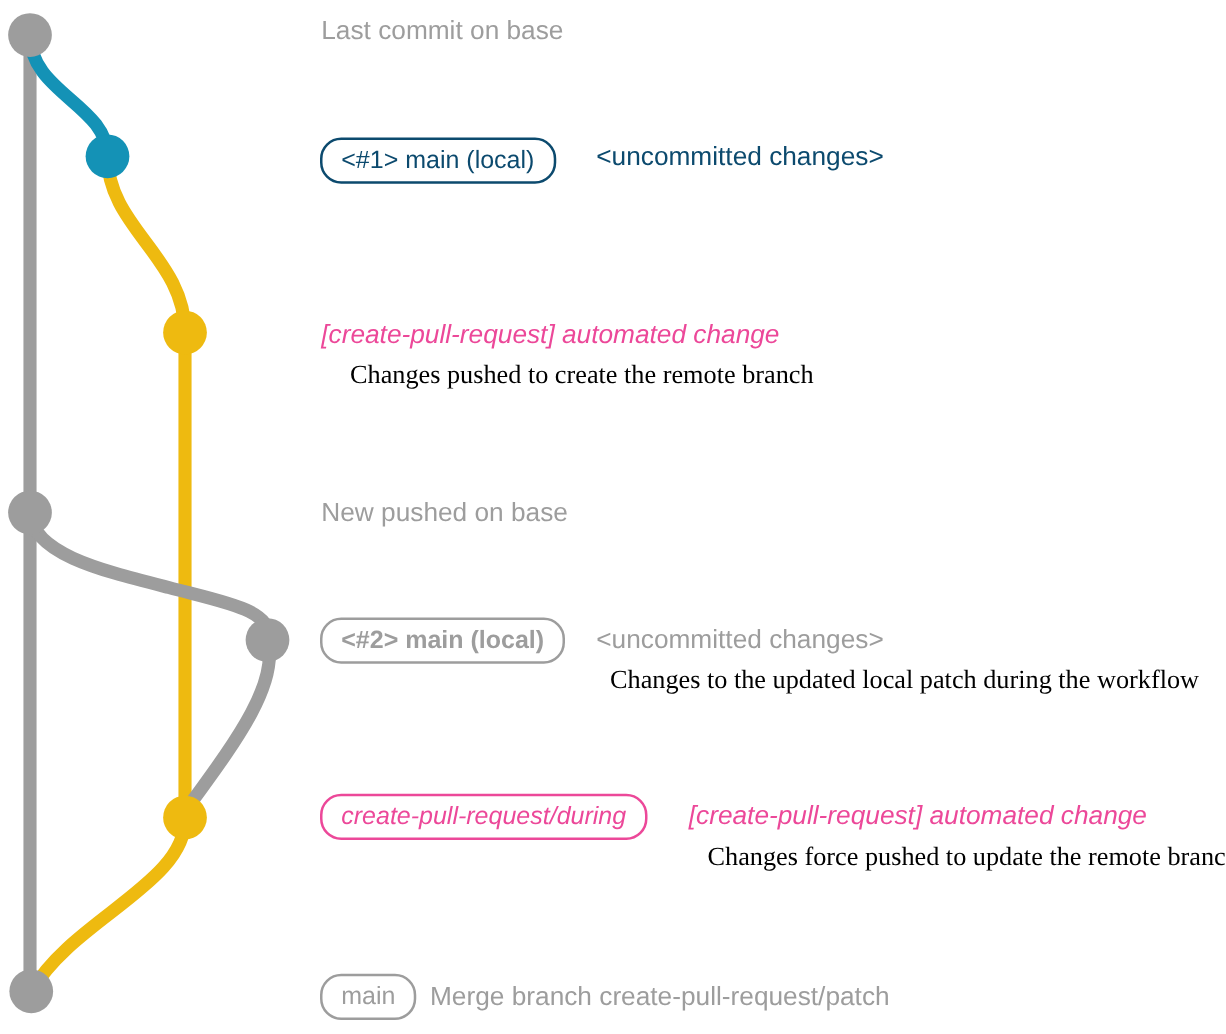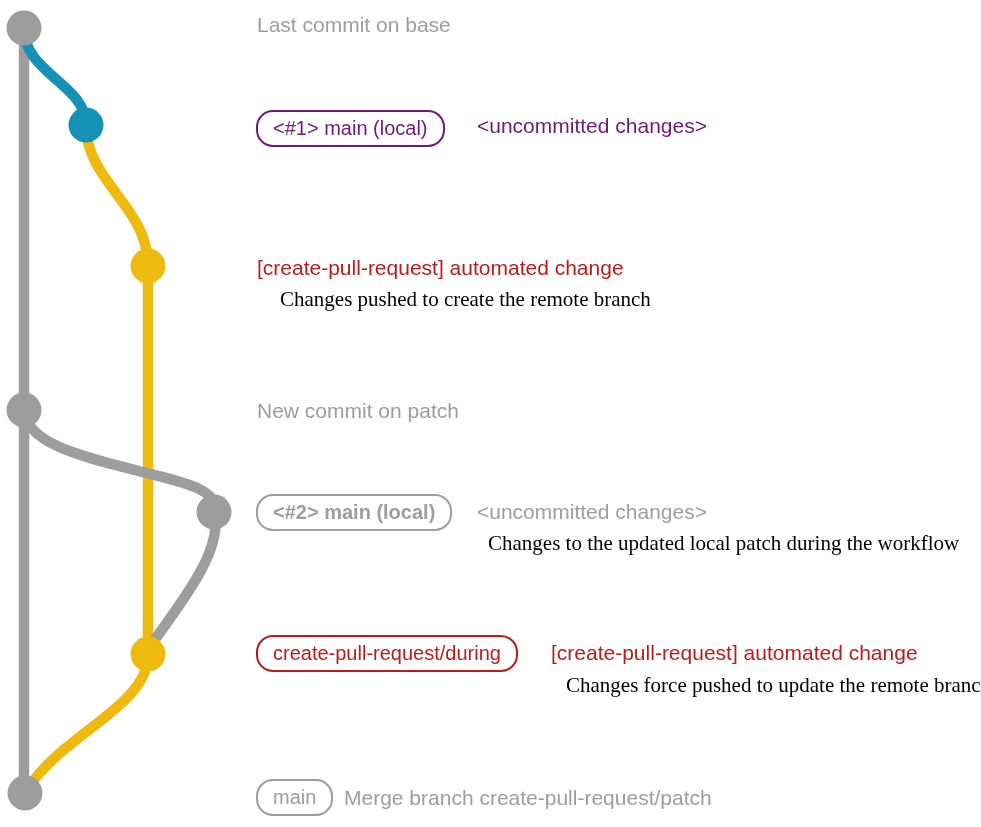--- a/index.html
+++ b/index.html
@@ -35,22 +35,22 @@
     align-items: center;
     height: 37px;
     padding: 0 15px;
     border: 2px solid currentColor;
     border-radius: 17px;
     font-family: "Liberation Sans", sans-serif;
     font-size: 20px;
     white-space: nowrap;
   }
   .c-gray   { color: #9d9d9d; }
-  .c-blue   { color: #701a75; }
-  .c-yellow { color: #b91c1c; }
+  .c-blue   { color: #0c4a6e; }
+  .c-yellow { color: #ec4899; font-style: italic; }
 </style>
 </head>
 <body>
 
 <div id="stage">
 
   <svg id="graph-svg" width="981" height="827" viewBox="0 0 981 827">
 
     <path d="M 24 28 L 24 793" stroke="#9d9d9d" stroke-width="10.5" fill="none"></path>
     <path d="M 148 266 L 148 654" stroke="#eeba10" stroke-width="10.5" fill="none"></path>
@@ -70,21 +70,21 @@
   </svg>
 
   <div class="lbl c-gray" style="left:257px; top:12px;">Last commit on base</div>
 
   <div class="badge c-blue" style="left:256px; top:110px;">&lt;#1&gt; main (local)</div>
   <div class="lbl c-blue" style="left:477px; top:113px;">&lt;uncommitted changes&gt;</div>
 
   <div class="lbl c-yellow" style="left:257px; top:255px;">[create-pull-request] automated change</div>
   <div class="desc" style="left:280px; top:287px;">Changes pushed to create the remote branch</div>
 
-  <div class="lbl c-gray" style="left:257px; top:398px;">New commit on patch</div>
+  <div class="lbl c-gray" style="left:257px; top:398px;">New pushed on base</div>
 
   <div class="badge c-gray" style="left:256px; top:494px;font-weight:bold;">&lt;#2&gt; main (local)</div>
   <div class="lbl c-gray" style="left:477px; top:499px;">&lt;uncommitted changes&gt;</div>
   <div class="desc" style="left:488px; top:531px;">Changes to the updated local patch during the workflow</div>
 
   <div class="badge c-yellow" style="left:256px; top:635px;">create-pull-request/during</div>
   <div class="lbl c-yellow" style="left:551px; top:640px;">[create-pull-request] automated change</div>
   <div class="desc" style="left:566px; top:673px;">Changes force pushed to update the remote branch</div>
 
   <div class="badge c-gray" style="left:256px; top:779px;">main</div>

